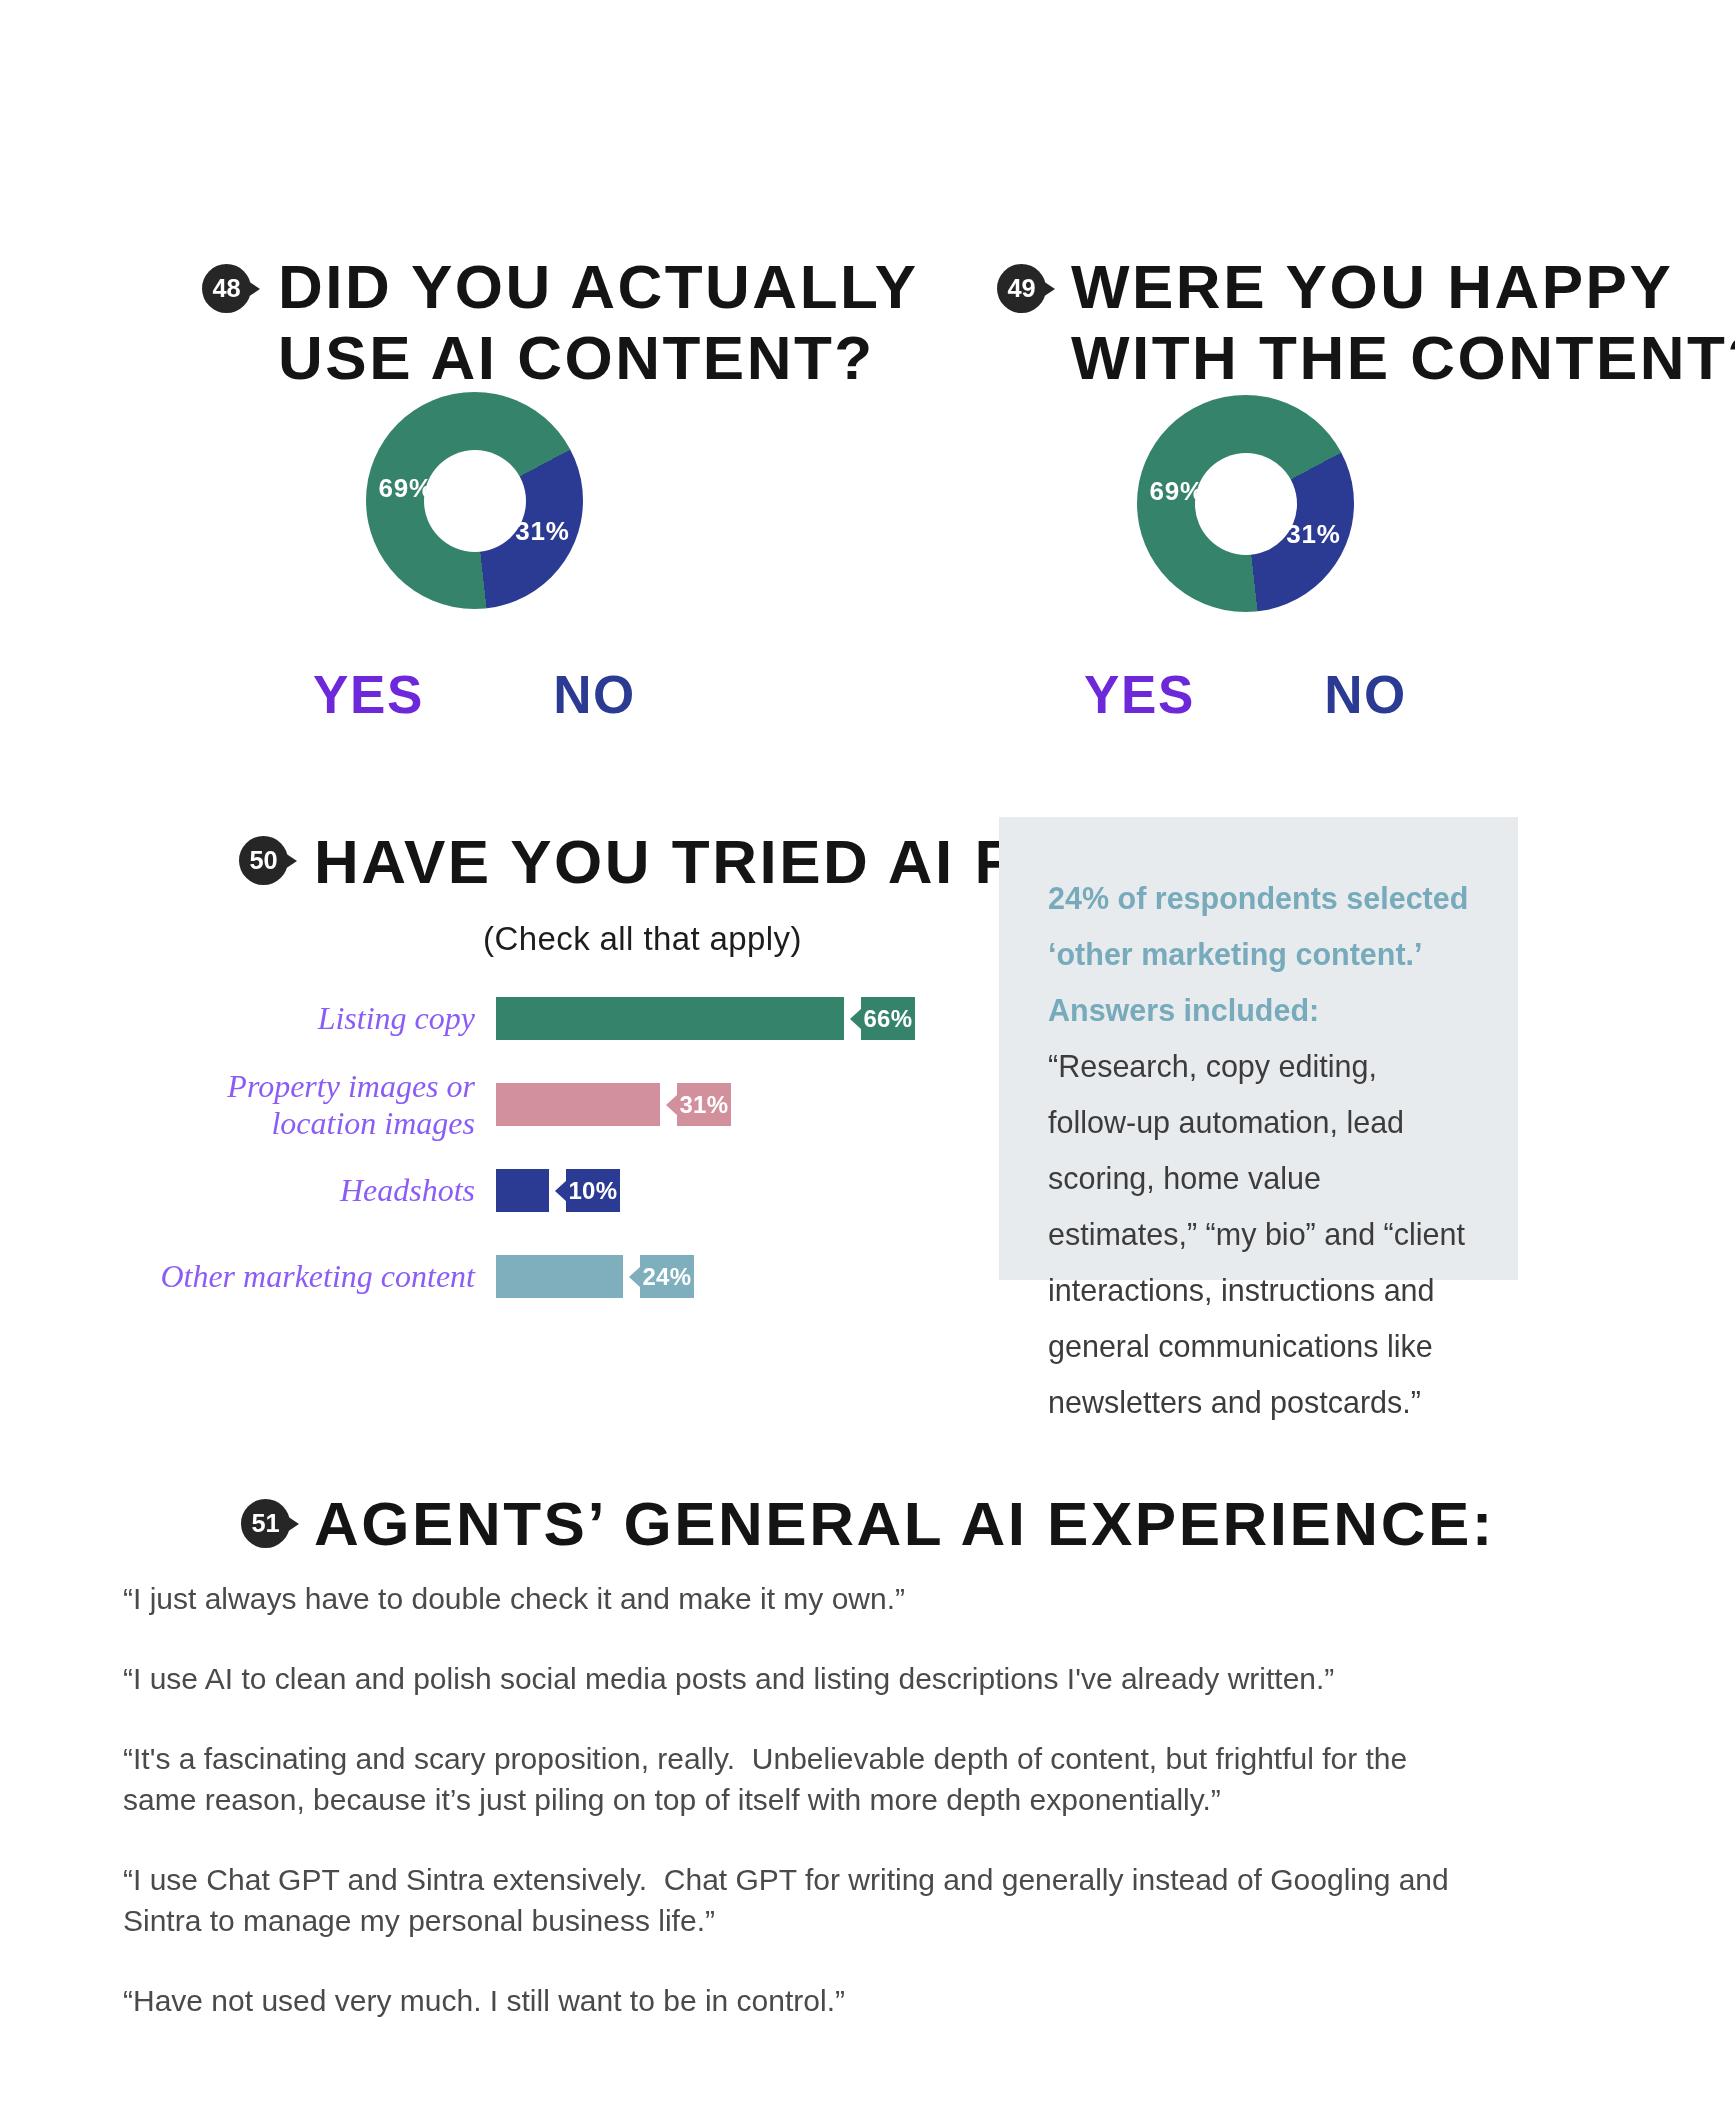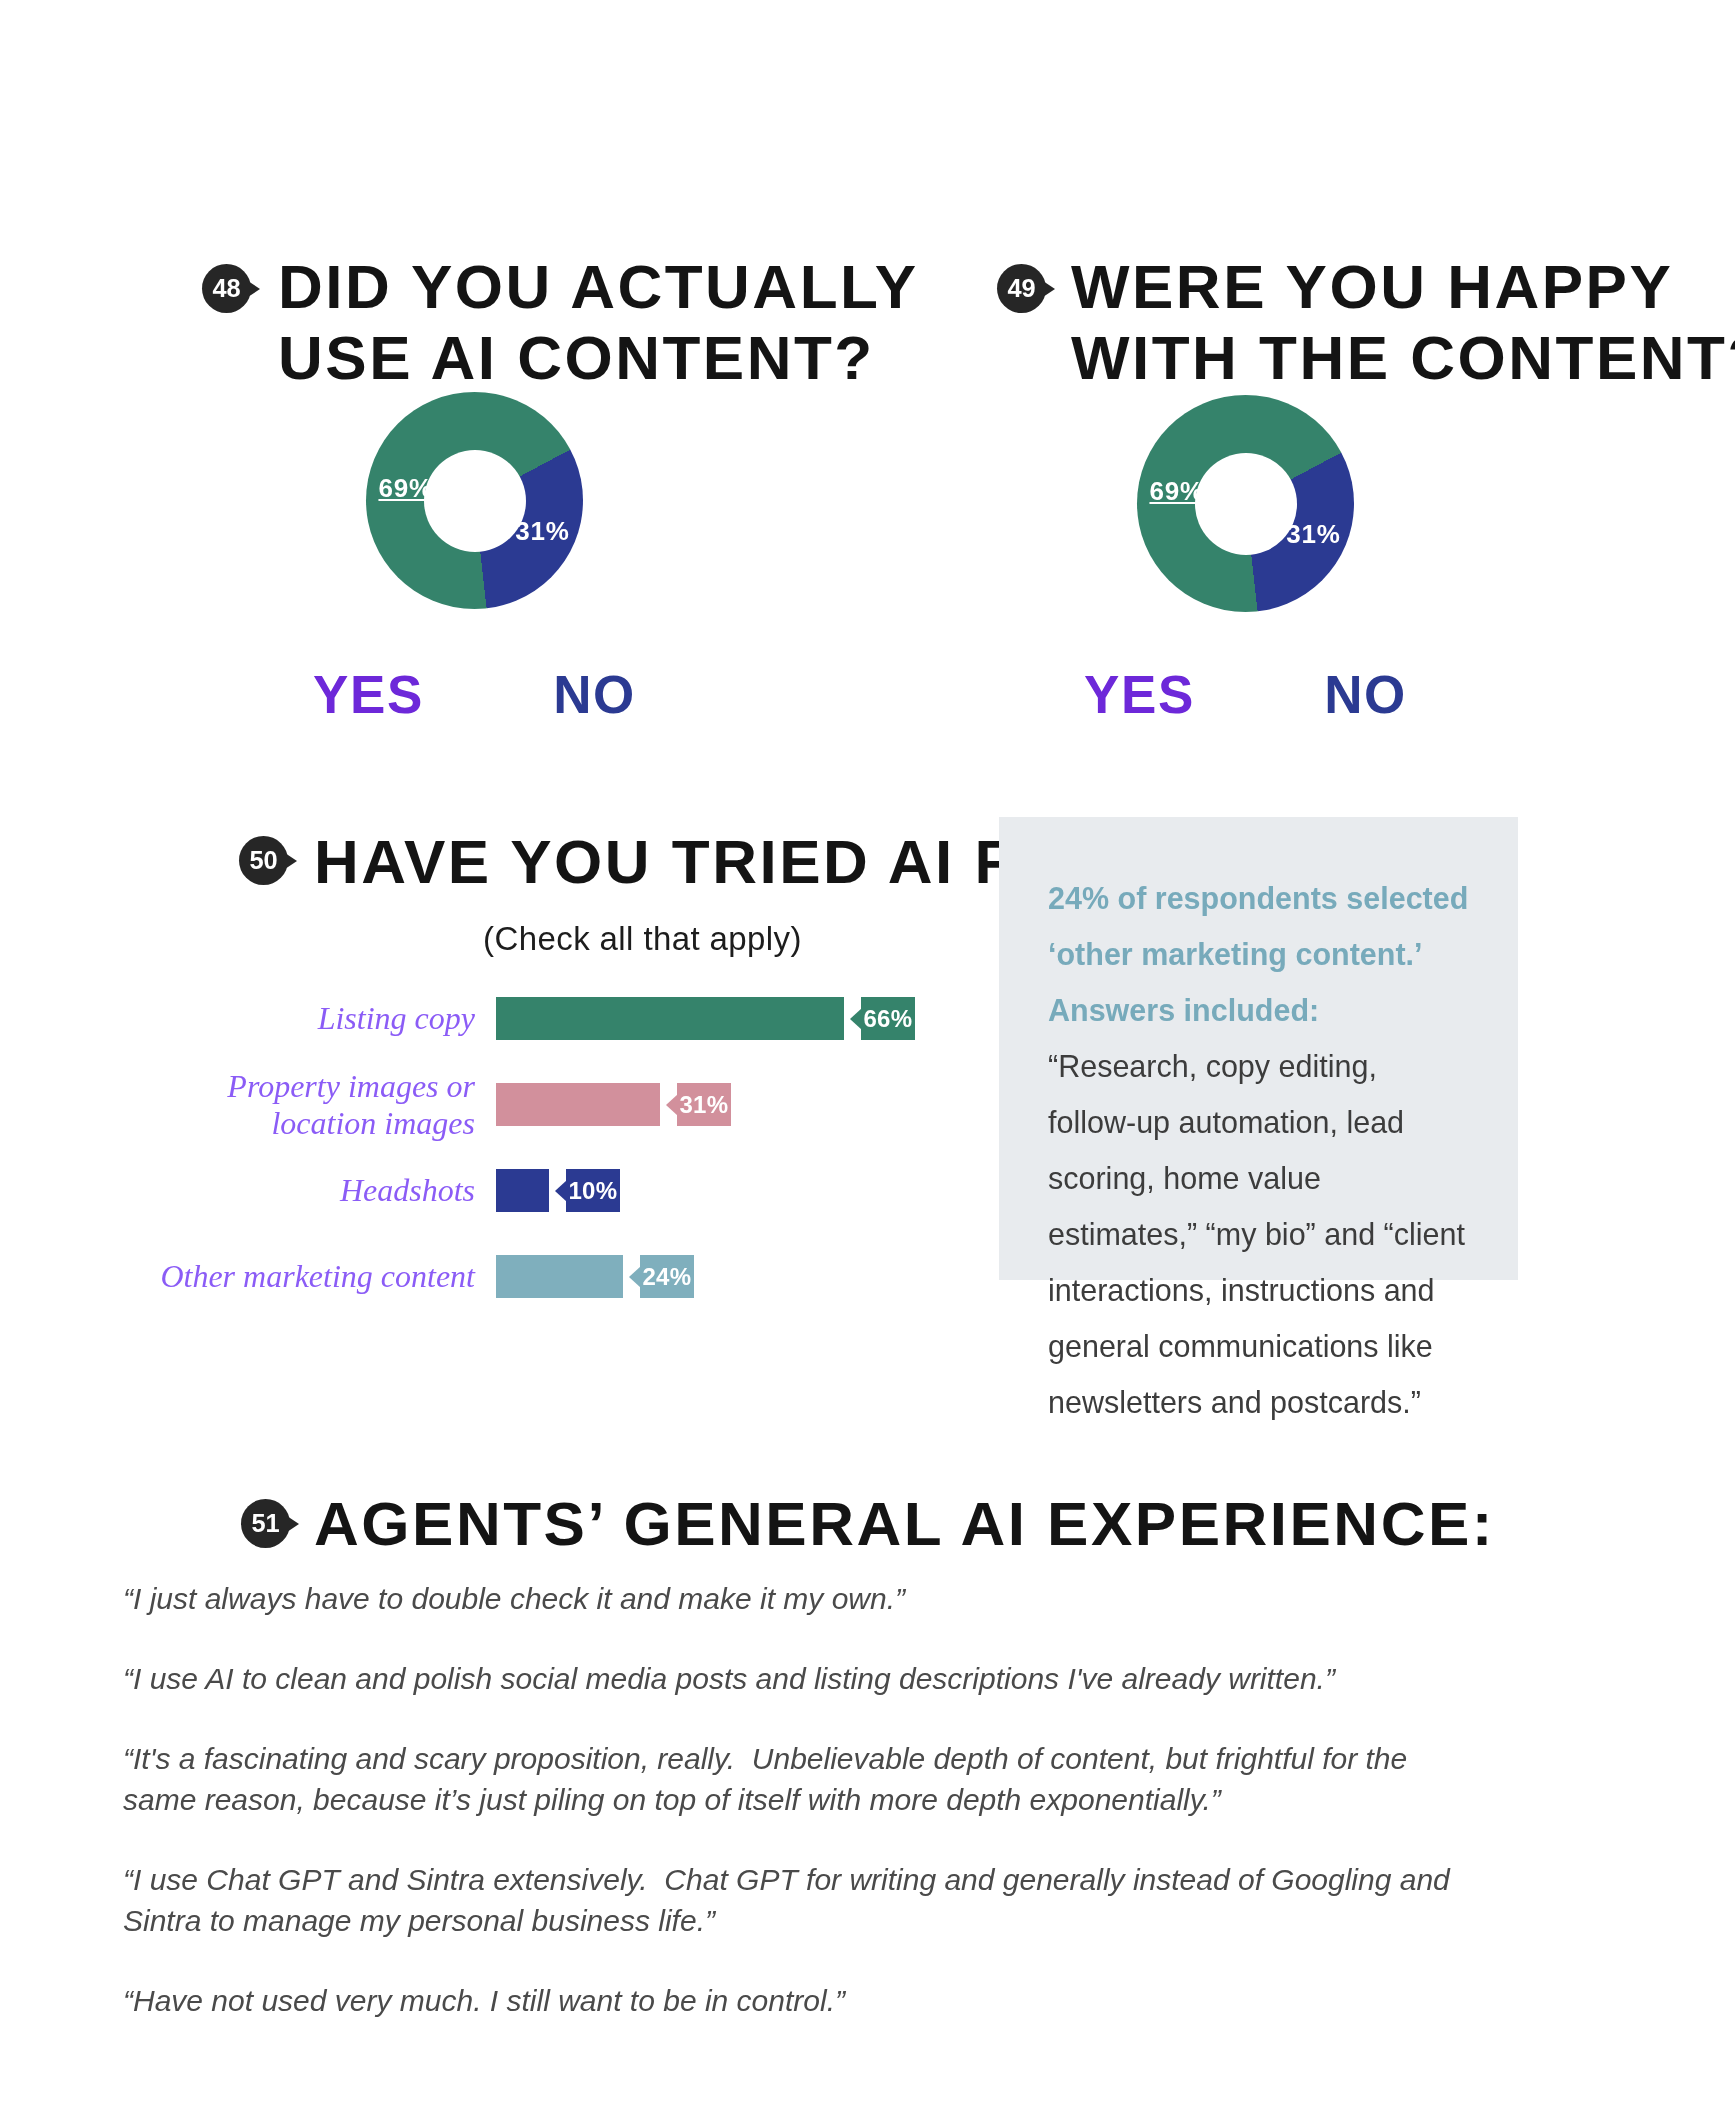--- a/index.html
+++ b/index.html
@@ -23,21 +23,21 @@
          border-left:12.7px solid #262626;border-top:8.5px solid transparent;border-bottom:8.5px solid transparent;}
 
   .q-title{font-size:62px;font-weight:bold;letter-spacing:2.5px;line-height:71px;color:#141414;white-space:nowrap;}
 
   
   .donut{position:absolute;width:217px;height:217px;border-radius:50%;}
   .donut-hole{position:absolute;left:50%;top:50%;width:102px;height:102px;margin:-51px 0 0 -51px;
               background:#ffffff;border-radius:50%;}
   .donut-label{position:absolute;color:#ffffff;font-weight:bold;font-size:26px;letter-spacing:0.8px;
                width:76px;text-align:center;}
-  .donut-label.yes{left:1.7px;top:81px;text-decoration:underline;}
+  .donut-label.yes{left:1.7px;top:81px;}
   .donut-label.no{left:141px;top:124px;width:71px;}
 
   .yesno{position:absolute;display:flex;justify-content:center;gap:129px;width:661px;
          font-size:53px;font-weight:bold;letter-spacing:1.7px;}
   .yes-word{color:#6d28d9;}
   .no-word{color:#2B3A92;}
 
   
   .q50-subtitle{position:absolute;left:312px;top:920px;width:661px;text-align:center;
                 font-size:33px;color:#1d1d1d;letter-spacing:0.4px;}
@@ -54,21 +54,21 @@
 
   
   .note-box{position:absolute;left:999px;top:817px;width:519px;height:463px;background:#E8EBEE;
             padding:53px 49px;box-sizing:border-box;font-size:30.5px;line-height:56px;color:#3C3C3C;}
   .note-bold{color:#77AABB;font-weight:bold;}
 
   
   .q51-row{position:absolute;left:0;top:1488px;width:1736px;display:flex;justify-content:center;
            align-items:center;gap:24px;}
   .quotes{position:absolute;left:123px;top:1578px;width:1356px;}
-  .quote{font-size:30px;line-height:41px;color:#4A4A4A;margin:0 0 39px 0;white-space:pre-wrap;font-style:italic;}
+  .quote{font-size:30px;line-height:41px;color:#4A4A4A;margin:0 0 39px 0;white-space:pre-wrap;}
 </style>
 </head>
 <body>
 
 <div id="canvas">
 
 
   <div class="badge" style="position:absolute;left:202px;top:264px;">
     <span>48</span>
   </div>

